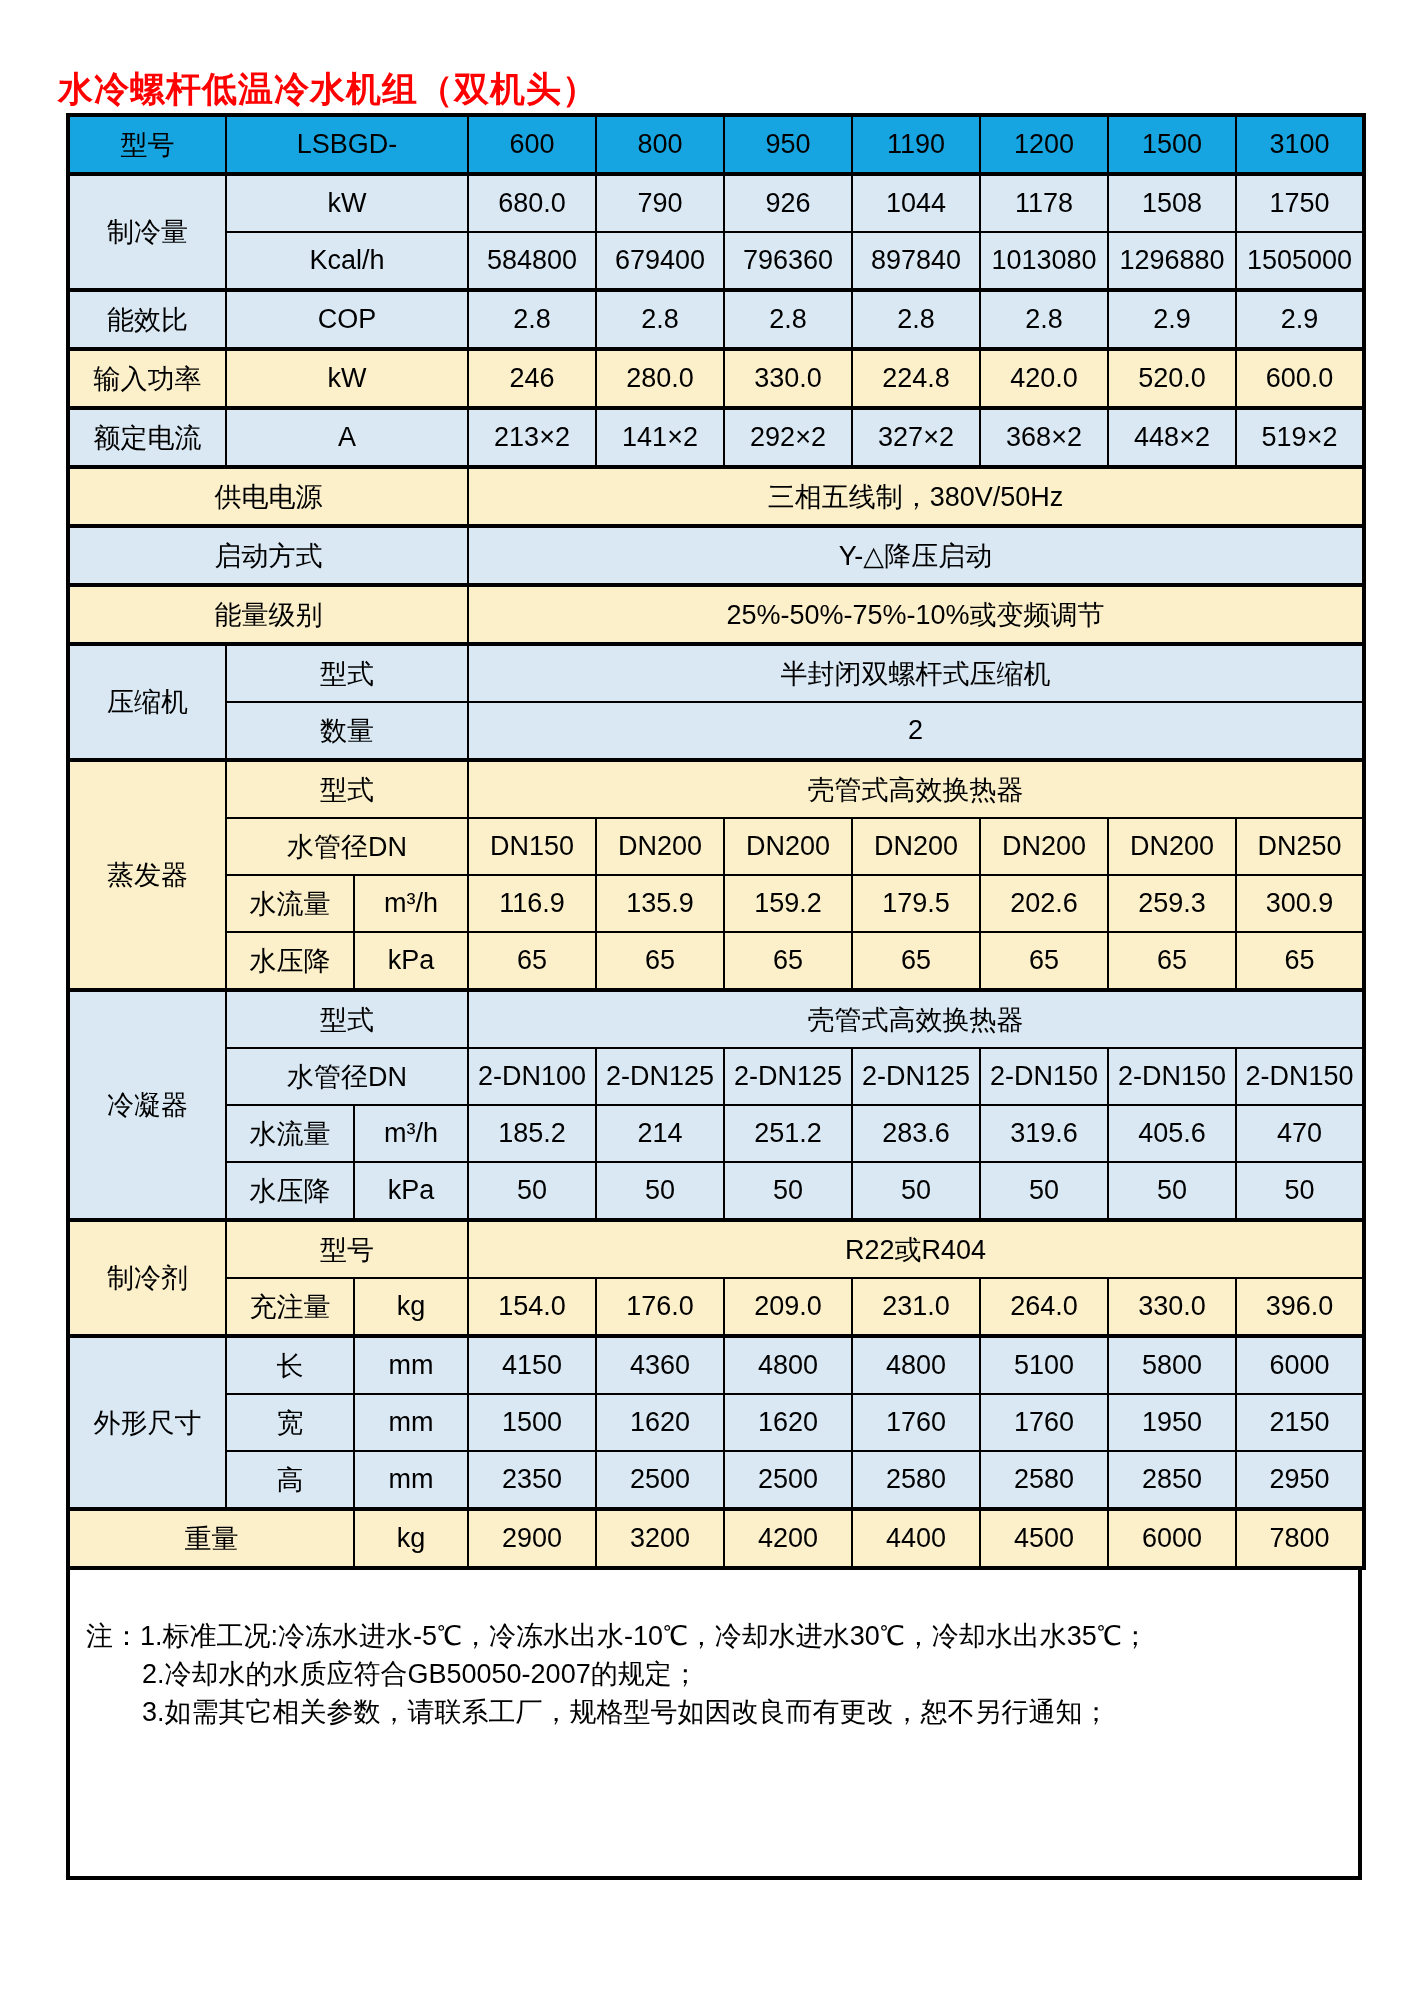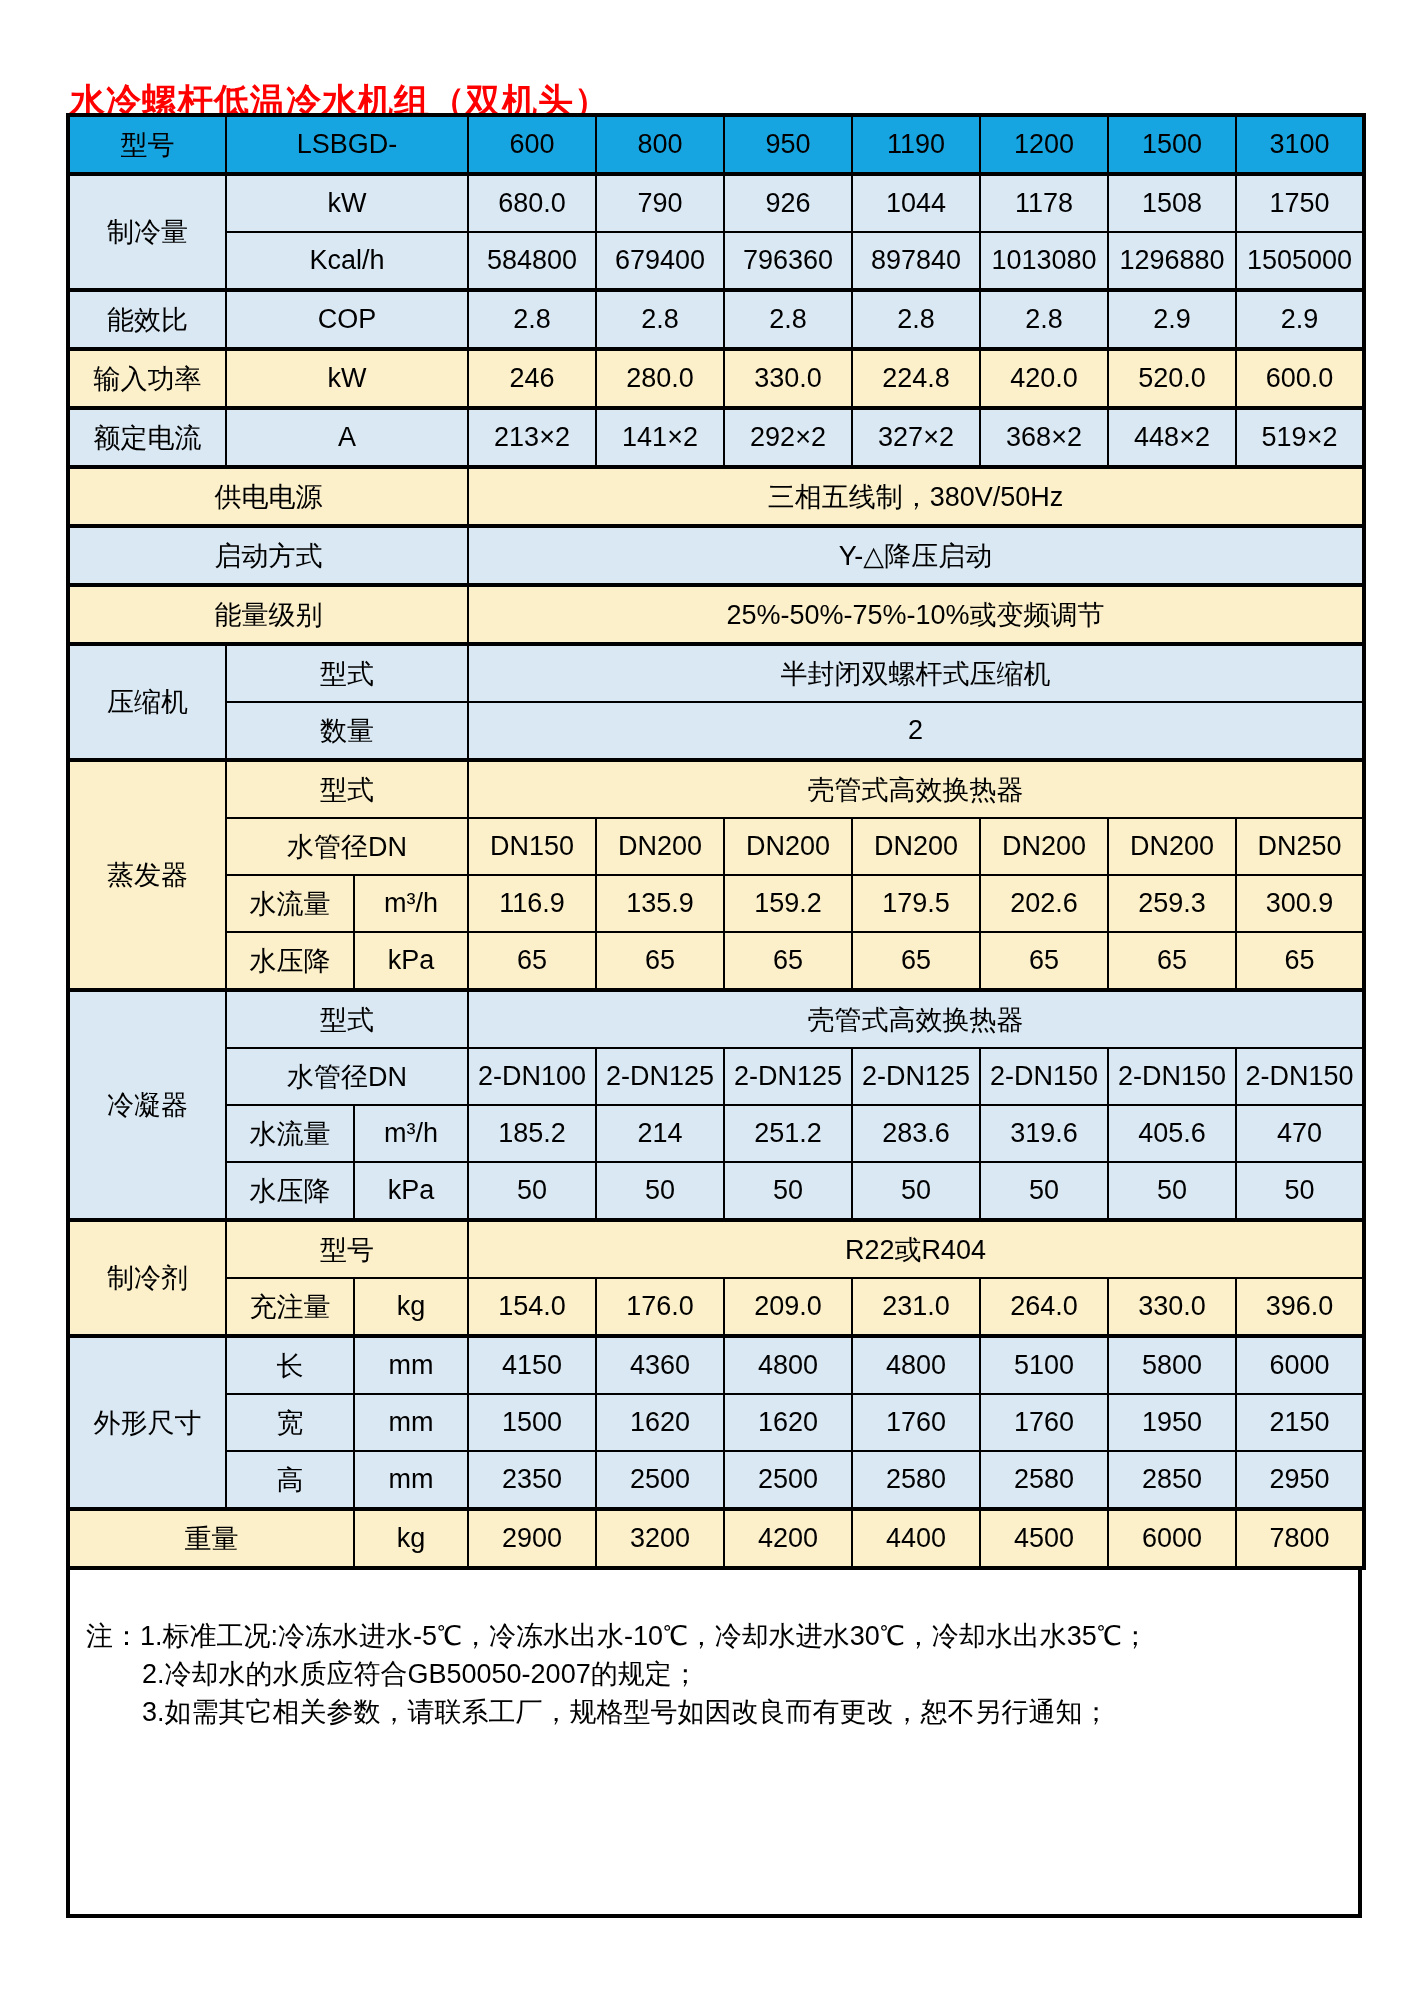--- a/index.html
+++ b/index.html
@@ -11,21 +11,21 @@
     color:#000;
     overflow:hidden;
   }
   .title{
     position:absolute;
     left:58px;top:66px;
     font-size:35px;
     font-weight:bold;
     color:#ff0000;
     letter-spacing:1px;
-    margin:12px;
+    margin:0;
   }
   .content{
     position:absolute;
     left:66px;top:113px;
     width:1296px;
   }
   table.spec{
     border-collapse:collapse;
     table-layout:fixed;
     width:1296px;
@@ -41,21 +41,21 @@
     overflow:hidden;
     white-space:nowrap;
   }
   tr.thick td{border-top-width:4px;}
   tr.hdr td{background:#17a5e2;}
   tr.lb td{background:#d9e8f3;}
   tr.cr td{background:#fcf0ca;}
   .notes{
     border:4px solid #000;
     border-top:none;
-    height:348px;
+    height:310px;
     box-sizing:border-box;
     padding:52px 18px 0 16px;
     background:#ffffff;
   }
   .notes p{
     margin:0 0 9px 0;
     font-size:27px;
     line-height:29px;
     white-space:nowrap;
   }

